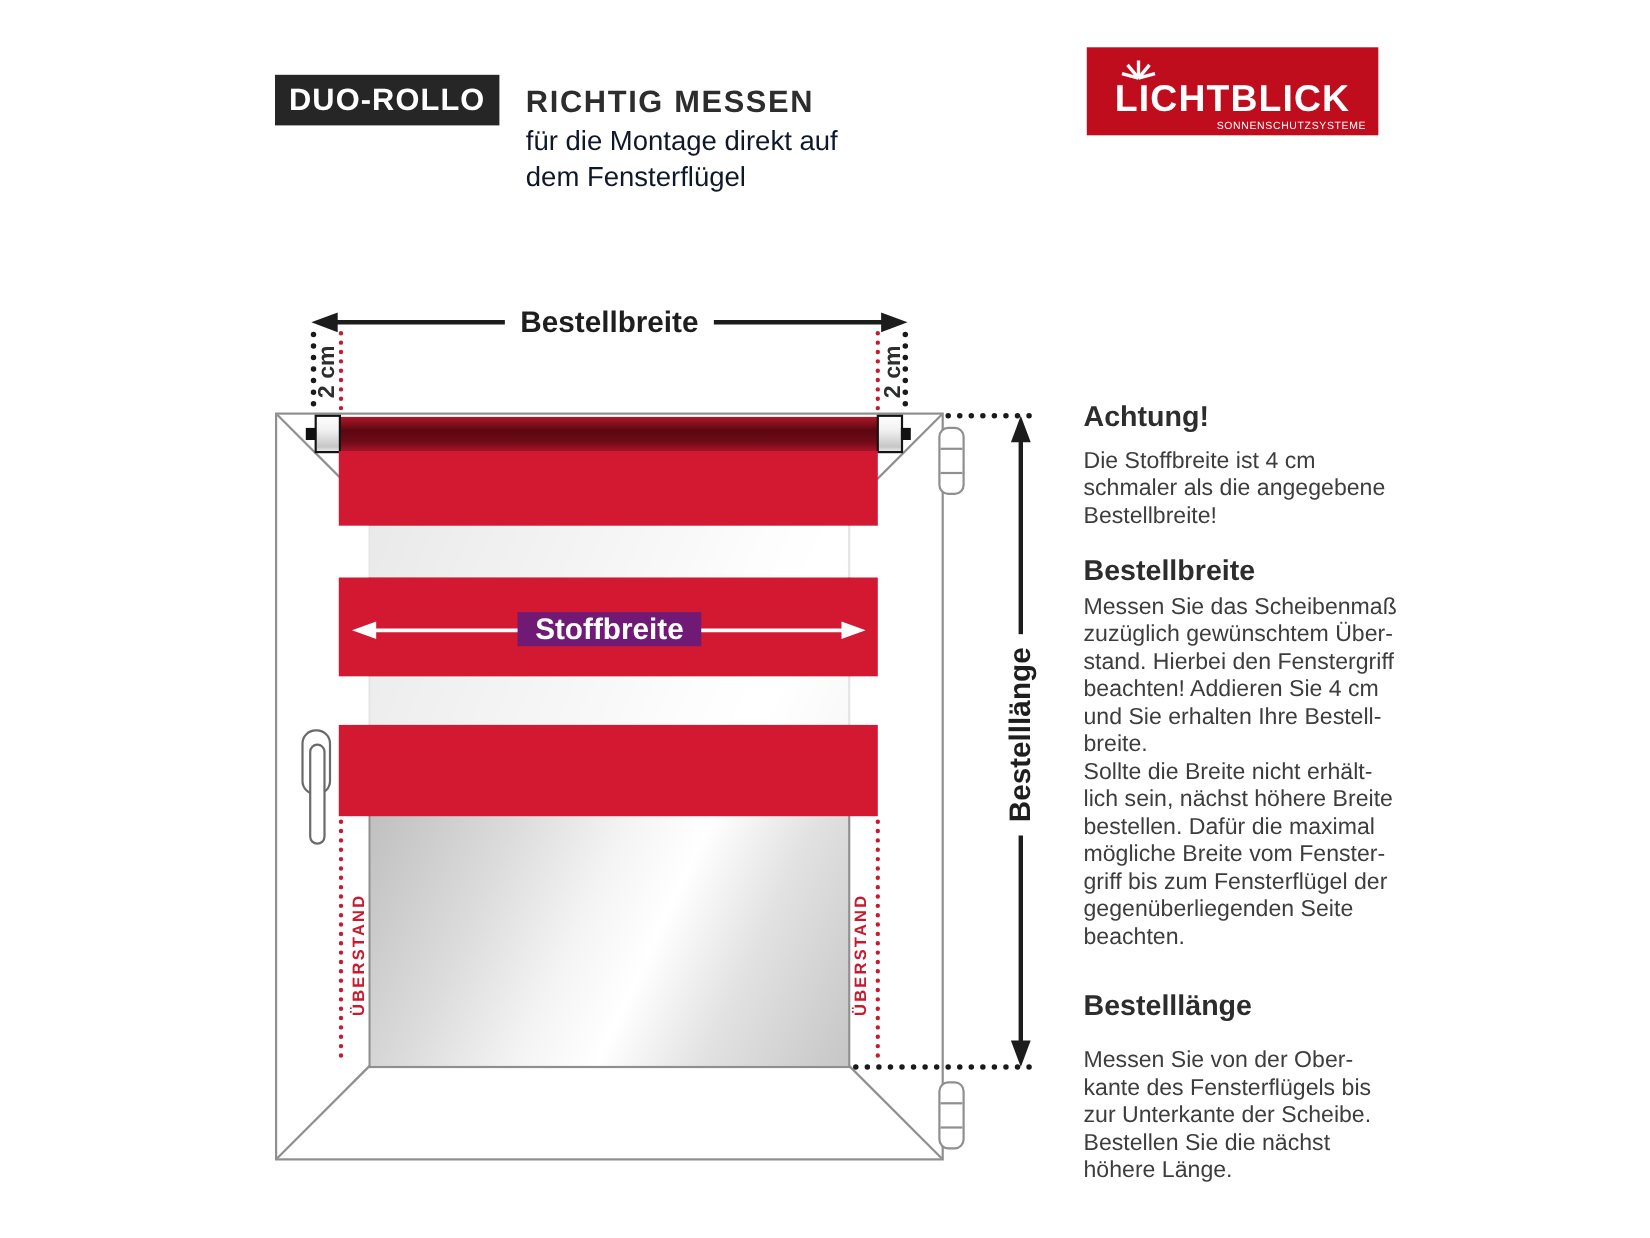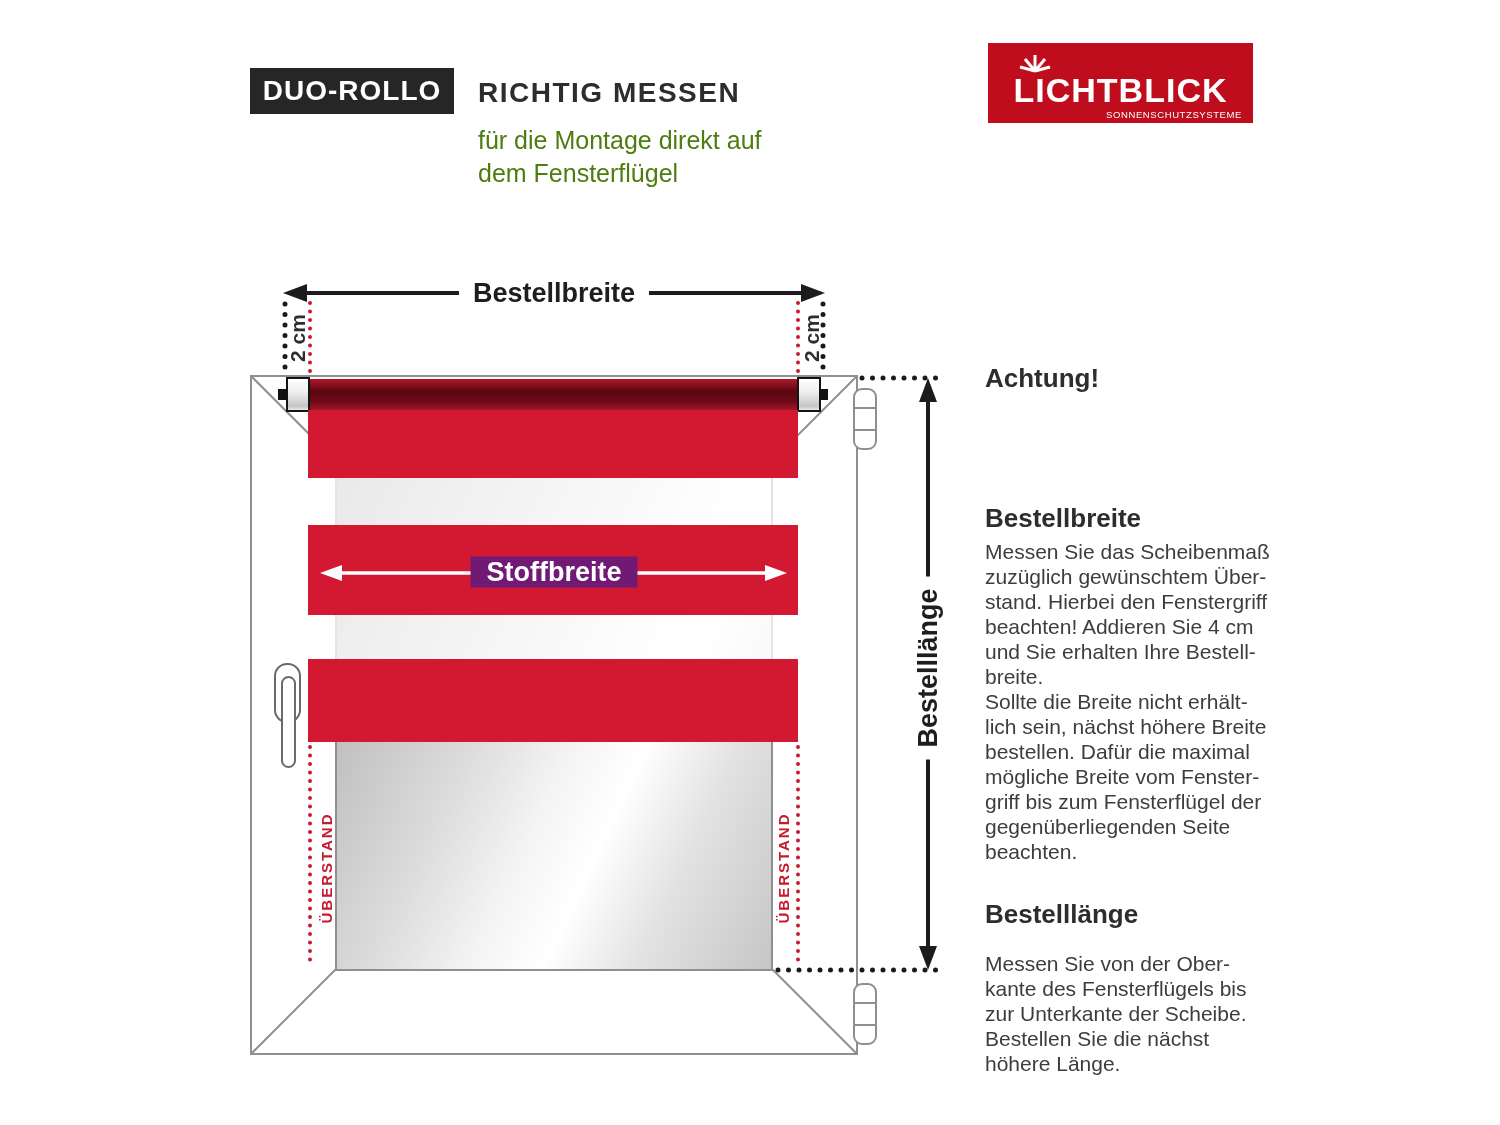--- a/index.html
+++ b/index.html
@@ -12,21 +12,21 @@
   
   .badge{
     left:250px;top:68px;width:204px;height:46px;background:#262626;color:#ffffff;
     display:flex;align-items:center;justify-content:center;
     font-size:28px;font-weight:bold;letter-spacing:1px;
   }
   .title{
     left:478px;top:77px;font-size:28px;font-weight:bold;letter-spacing:1.5px;color:#2d2d2d;
   }
   .subtitle{
-    left:478px;top:124px;font-size:25px;line-height:33px;color:#4d7c0f;white-space:pre-line;
+    left:478px;top:112px;font-size:25px;line-height:33px;color:#0f172a;white-space:pre-line;
   }
 
   
   .logo{
     left:988px;top:20px;width:265px;height:80px;background:#c00d1d;margin-top:23px;
   }
   .logo-name{
     position:absolute;left:22px;top:30px;width:221px;color:#ffffff;
     font-size:34px;font-weight:bold;letter-spacing:1px;text-align:center;line-height:34px;
   }
@@ -222,20 +222,23 @@
 
   <div class="abs dim-label" style="left:554px;top:293px;">Bestellbreite</div>
   <div class="abs cm-label" style="left:298px;top:338px;">2 cm</div>
   <div class="abs cm-label" style="left:812px;top:338px;">2 cm</div>
   <div class="abs dim-label-fabric" style="left:554px;top:572px;">Stoffbreite</div>
   <div class="abs dim-label-vert" style="left:928px;top:668px;">Bestelllänge</div>
   <div class="abs overhang-label" style="left:326px;top:868px;">ÜBERSTAND</div>
   <div class="abs overhang-label" style="left:783px;top:868px;">ÜBERSTAND</div>
 
   <div class="abs info-h h1">Achtung!</div>
+  <div class="abs info-p p1">Die Stoffbreite ist 4 cm
+schmaler als die angegebene
+Bestellbreite!</div>
   <div class="abs info-h h2">Bestellbreite</div>
   <div class="abs info-p p2">Messen Sie das Scheibenmaß
 zuzüglich gewünschtem Über-
 stand. Hierbei den Fenstergriff
 beachten! Addieren Sie 4 cm
 und Sie erhalten Ihre Bestell-
 breite.
 Sollte die Breite nicht erhält-
 lich sein, nächst höhere Breite
 bestellen. Dafür die maximal

